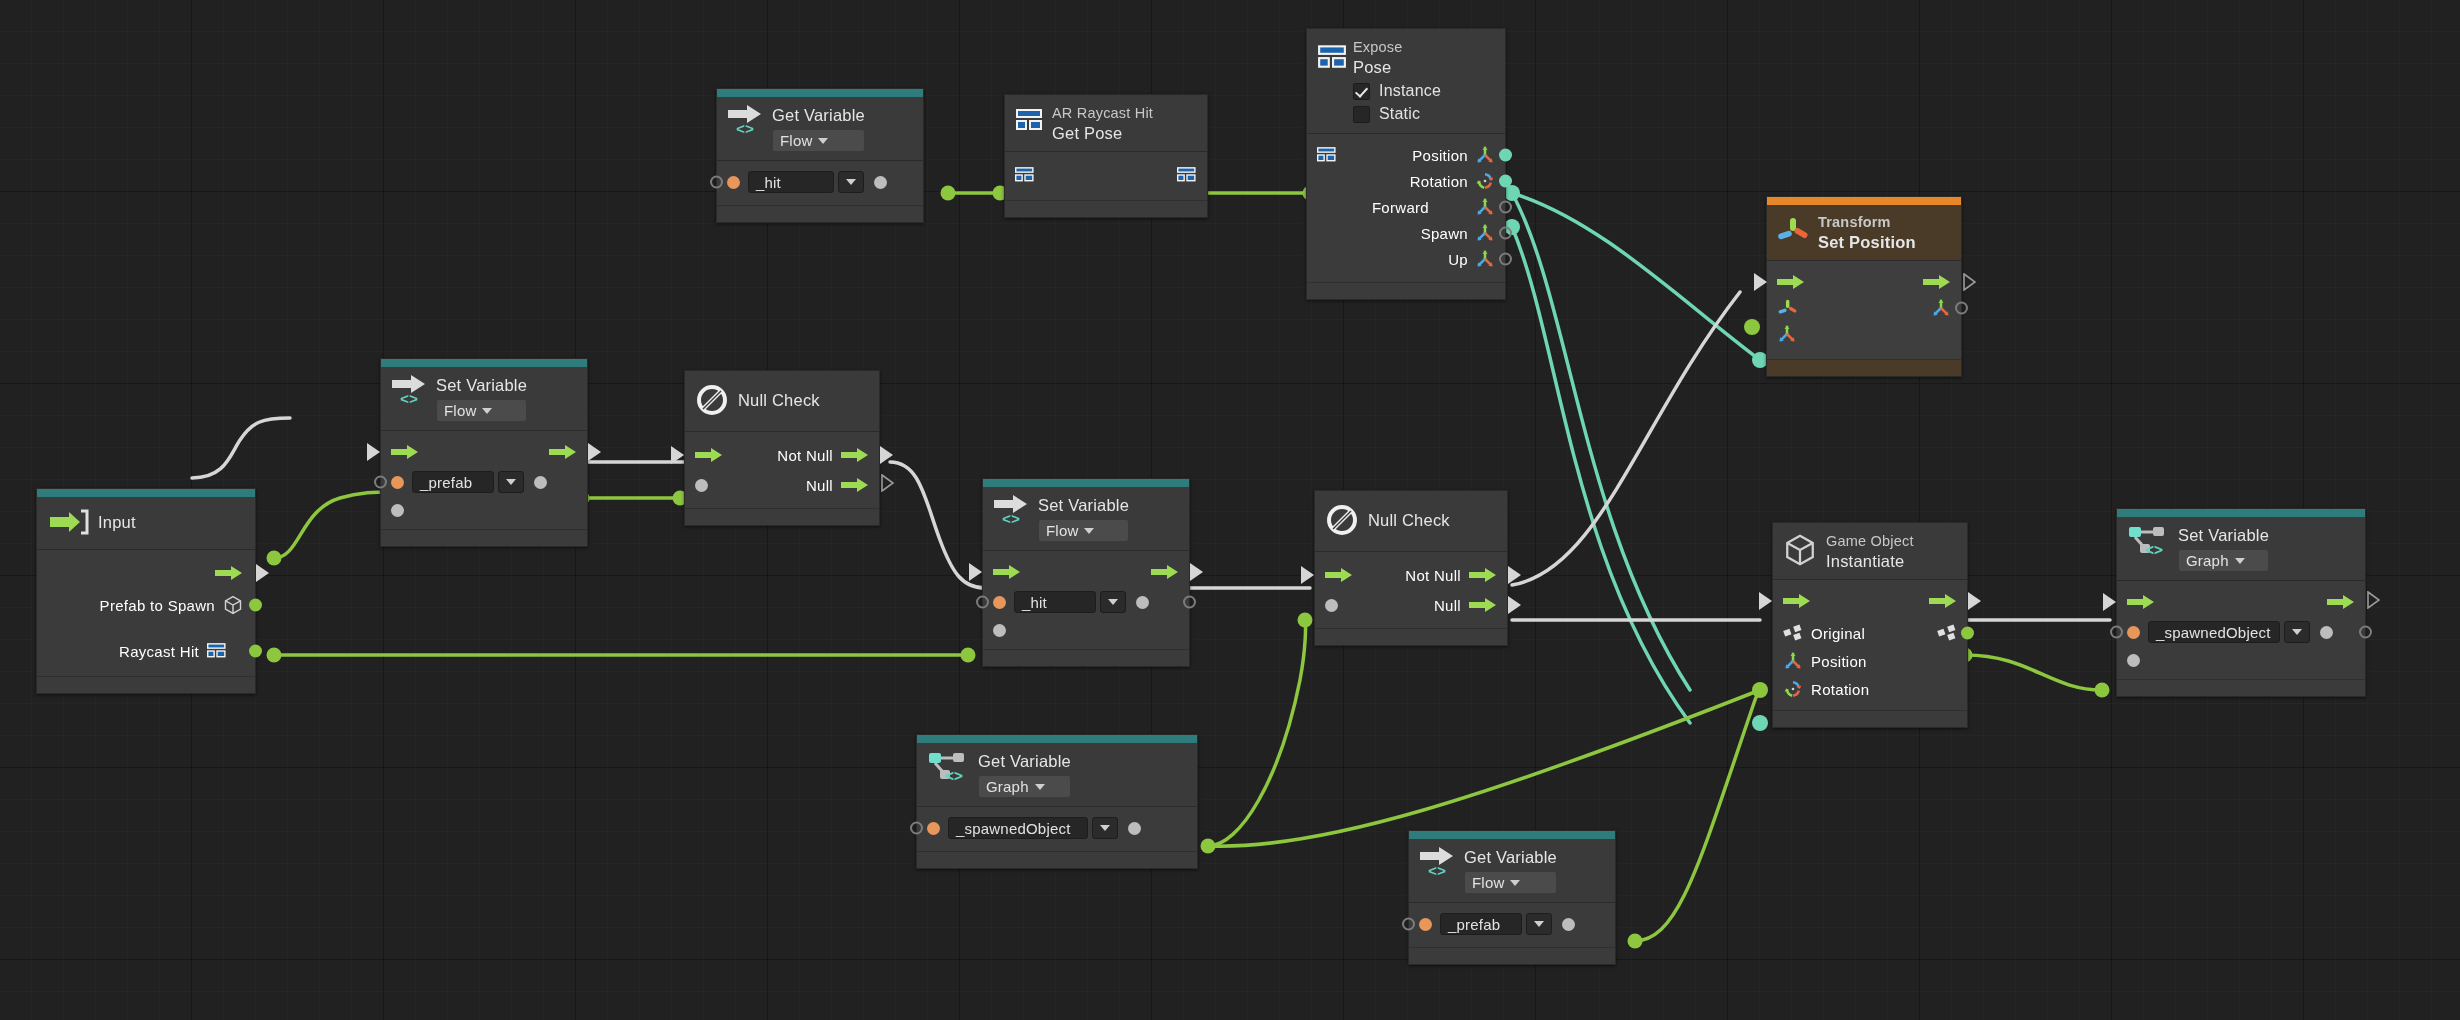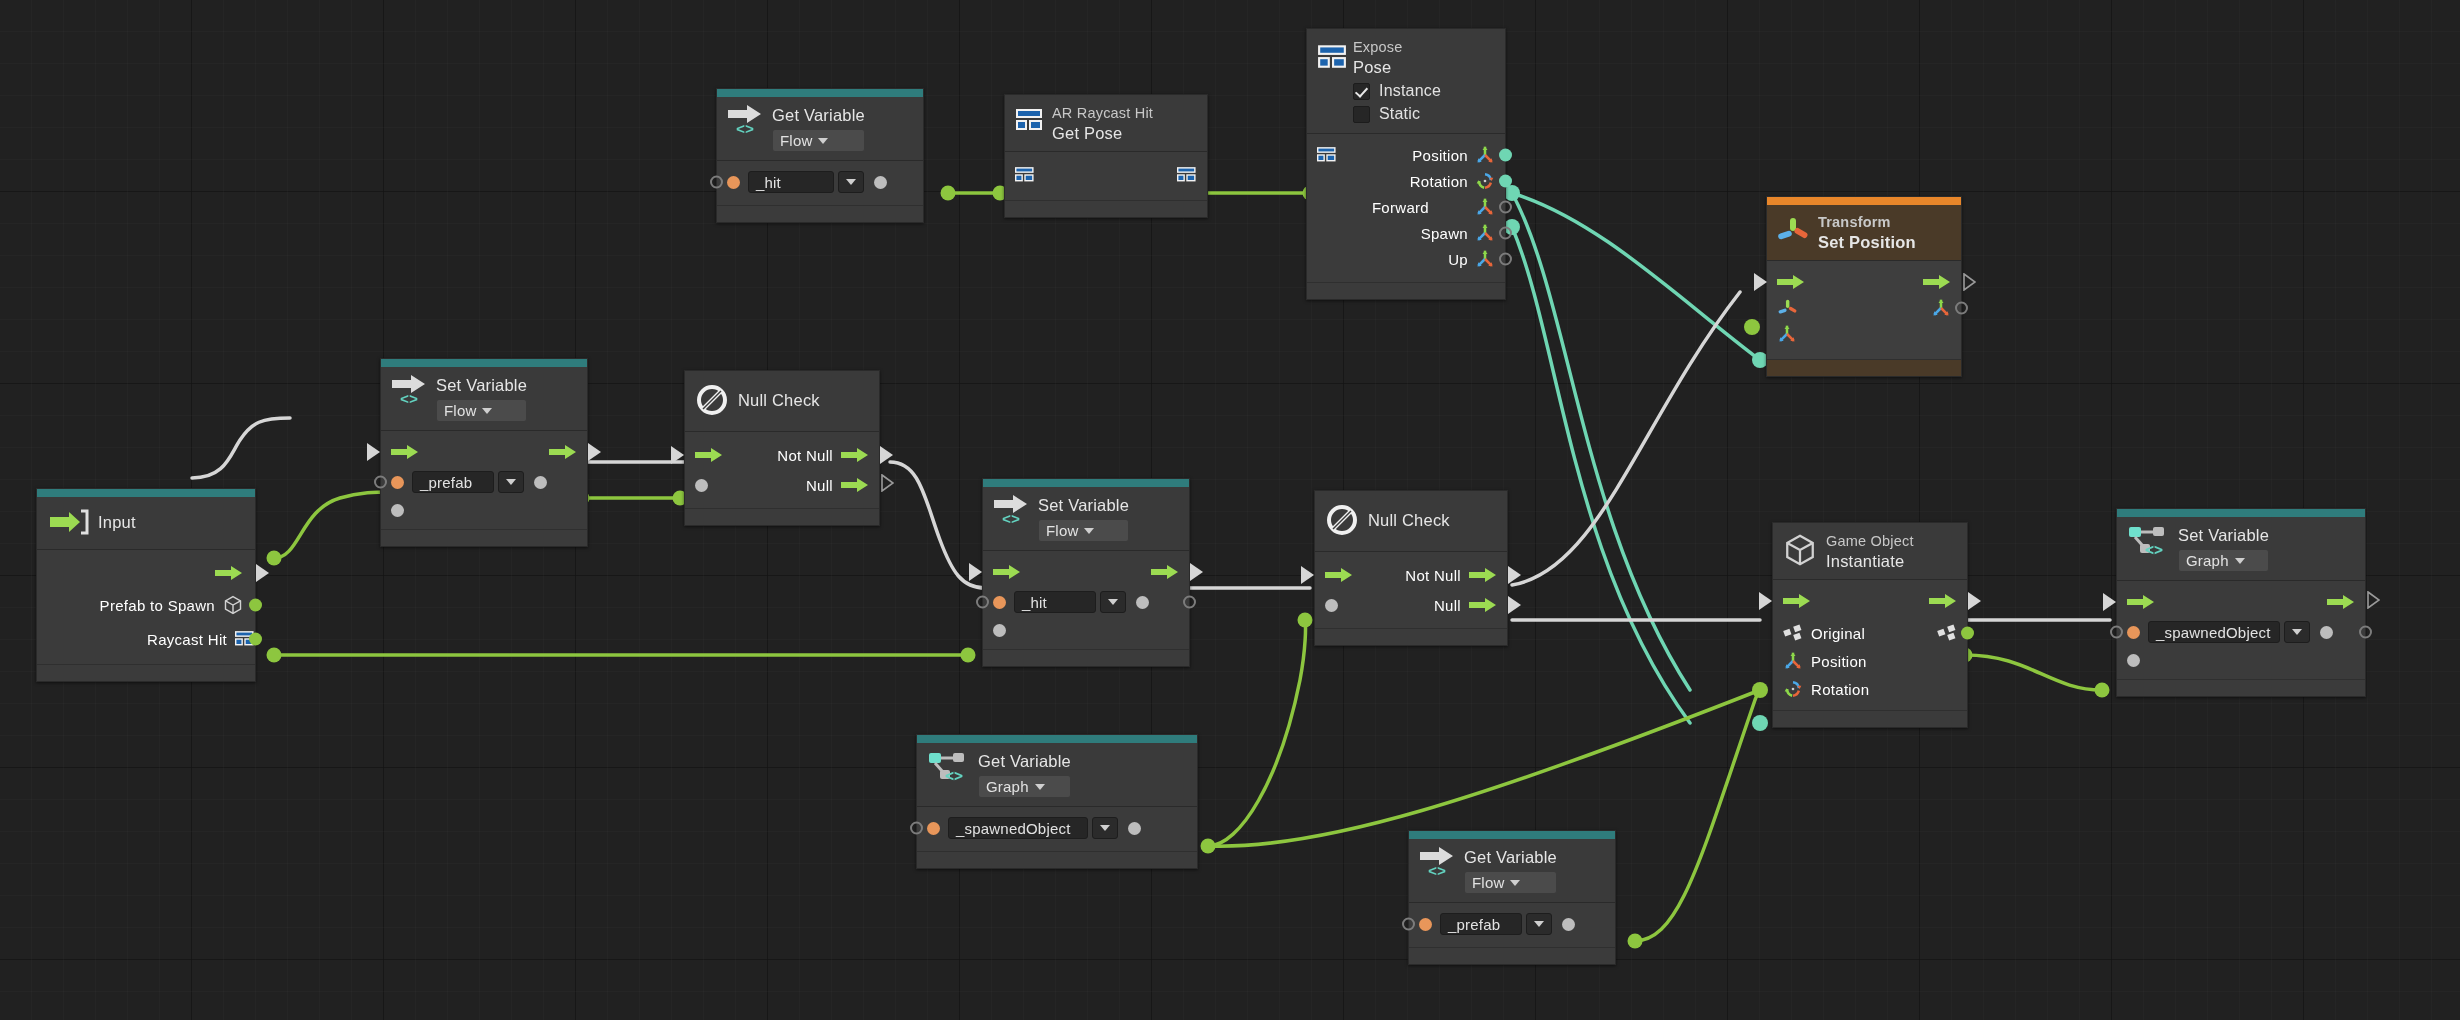--- a/index.html
+++ b/index.html
@@ -411,21 +411,21 @@
         <span class="tri filled" style="right:-14px;"></span>
       </div>
       <div class="row tall" style="padding:0 12px;margin-top:6px;">
         <span class="lbl r">Prefab to Spawn</span>
         <svg class="ico" width="20" height="20" viewBox="0 0 24 24" style="margin-left:8px;">
           <path d="M12,2 L21,7 L21,17 L12,22 L3,17 L3,7 Z" fill="none" stroke="#d2d2d2" stroke-width="1.7"></path>
           <path d="M3,7 L12,12 L21,7 M12,12 L12,22" fill="none" stroke="#d2d2d2" stroke-width="1.7"></path>
         </svg>
         <span class="port right green"></span>
       </div>
-      <div class="row tall" style="padding:0 0;margin-top:8px;">
+      <div class="row tall" style="padding:0 28px;margin-top:20px;">
         <span class="lbl r">Raycast Hit</span>
         <svg class="ico" width="20" height="18" viewBox="0 0 28 24" style="margin-left:8px;">
           <rect x="1" y="2" width="24" height="6" fill="#1c63ad" stroke="#f2f2f2" stroke-width="2"></rect>
           <rect x="1" y="12" width="9" height="8" fill="#1c63ad" stroke="#f2f2f2" stroke-width="2"></rect>
           <rect x="14" y="12" width="11" height="8" fill="#1c63ad" stroke="#f2f2f2" stroke-width="2"></rect>
         </svg>
         <span class="port right green"></span>
       </div>
     </div>
     <div class="foot"></div>

